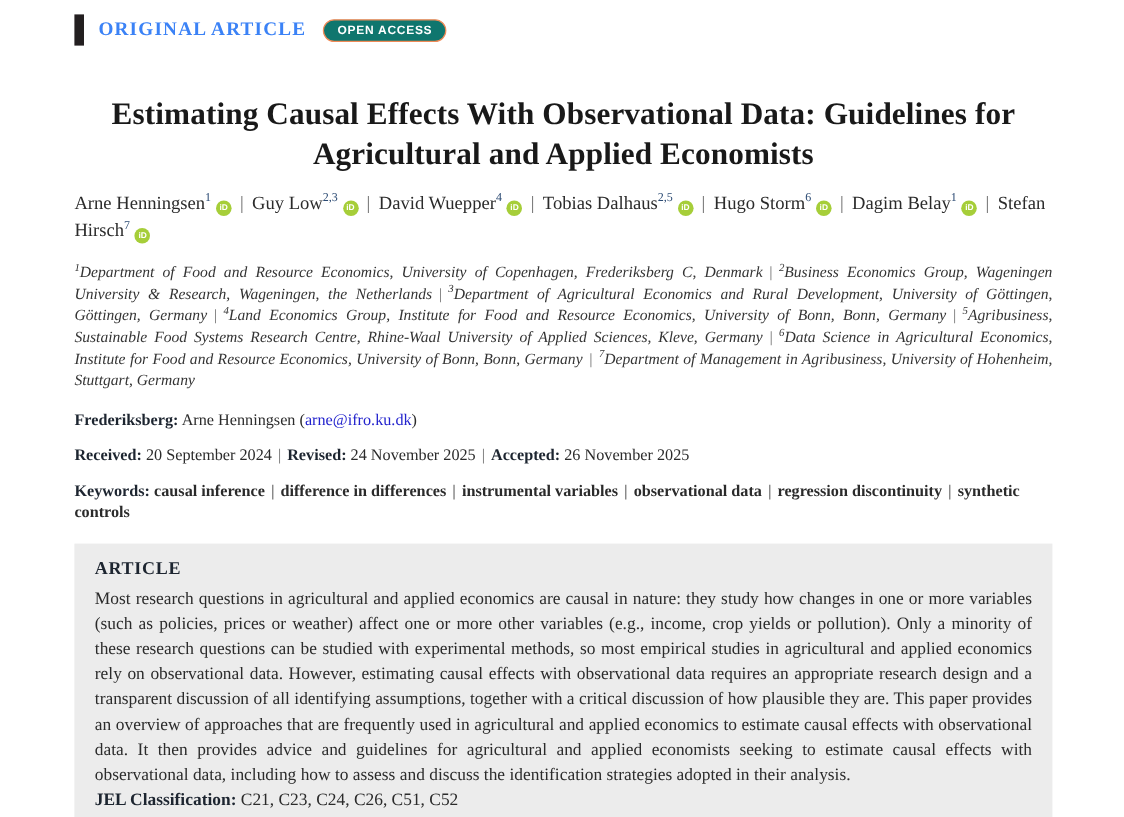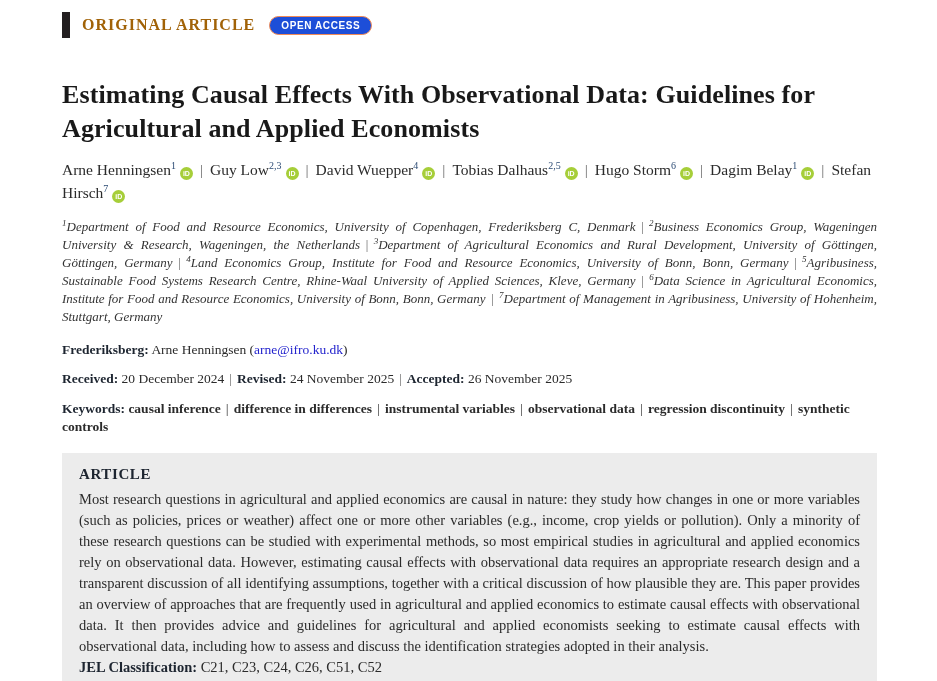--- a/index.html
+++ b/index.html
@@ -18,39 +18,40 @@
   .header-row {
     display: flex; align-items: center; gap: 12px;
     margin-top: 2px;
   }
   .type-bar {
     width: 8px; height: 26px; background: #231f20;
     flex: 0 0 auto;
   }
   .article-type {
     font-size: 16px; font-weight: bold; letter-spacing: 1px;
-    color: #a16207;
+    color: #3b82f6;
   }
   .oa-badge {
     display: inline-block;
-    background: #1d4ed8;
+    background: #0f766e;
     border: 1px solid #f08a57;
     color: #ffffff;
     font-family: "Liberation Sans", sans-serif;
     font-size: 10px; font-weight: bold; letter-spacing: 0.6px;
     padding: 3px 11px 3px 11px;
     border-radius: 11px;
     margin-left: 2px;
   }
   
   .title {
     margin: 40px 0 0 0;
     font-size: 26px; line-height: 34px; font-weight: bold;
     color: #191919;
     letter-spacing: 0.1px;
+    text-align: center;
   }
   
   .authors {
     margin-top: 12px;
     font-size: 15.5px; line-height: 23px;
     color: #2b2b2b;
   }
   .authors .author-name { color: #2b2b2b; }
   .authors sup {
     color: #2b4a73; font-size: 10px; line-height: 0;
@@ -131,21 +132,21 @@
   <div class="affiliations"><span class="affiliation"><sup>1</sup>Department of Food and Resource Economics, University of Copenhagen, Frederiksberg C, Denmark</span><span class="sep-narrow">|</span><span class="affiliation"><sup>2</sup>Business Economics Group, Wageningen University &amp; Research, Wageningen, the Netherlands</span><span class="sep-narrow">|</span><span class="affiliation"><sup>3</sup>Department of Agricultural Economics and Rural Development, University of Göttingen, Göttingen, Germany</span><span class="sep-narrow">|</span><span class="affiliation"><sup>4</sup>Land Economics Group, Institute for Food and Resource Economics, University of Bonn, Bonn, Germany</span><span class="sep-narrow">|</span><span class="affiliation"><sup>5</sup>Agribusiness, Sustainable Food Systems Research Centre, Rhine-Waal University of Applied Sciences, Kleve, Germany</span><span class="sep-narrow">|</span><span class="affiliation"><sup>6</sup>Data Science in Agricultural Economics, Institute for Food and Resource Economics, University of Bonn, Bonn, Germany</span><span class="sep-narrow">|</span><span class="affiliation"><sup>7</sup>Department of Management in Agribusiness, University of Hohenheim, Stuttgart, Germany</span></div>
 
   <div class="meta-line correspondence">
     <b>Frederiksberg:</b>
     <span>Arne Henningsen</span>
     <span>(<a class="email" href="#">arne@ifro.ku.dk</a>)</span>
   </div>
 
   <div class="meta-line dates">
     <b>Received:</b>
-    <span>20 December 2024</span><span class="sep-narrow">|</span><b>Revised:</b>
+    <span>20 September 2024</span><span class="sep-narrow">|</span><b>Revised:</b>
     <span>24 November 2025</span><span class="sep-narrow">|</span><b>Accepted:</b>
     <span>26 November 2025</span>
   </div>
 
   <div class="meta-line keywords">
     <b>Keywords:</b>
     <span><span class="keyword">causal inference</span><span class="sep-narrow">|</span><span class="keyword">difference in differences</span><span class="sep-narrow">|</span><span class="keyword">instrumental variables</span><span class="sep-narrow">|</span><span class="keyword">observational data</span><span class="sep-narrow">|</span><span class="keyword">regression discontinuity</span><span class="sep-narrow">|</span><span class="keyword">synthetic controls</span></span>
   </div>
 
   <div class="abstract-box">

